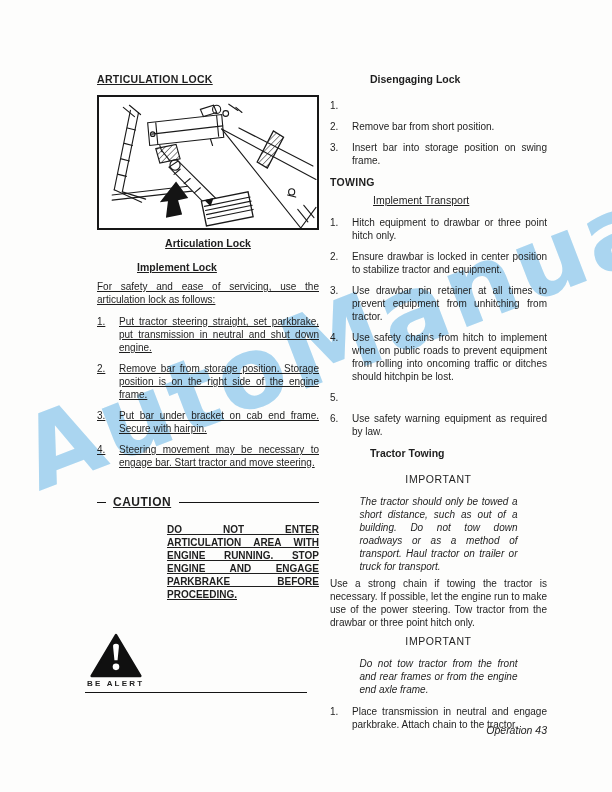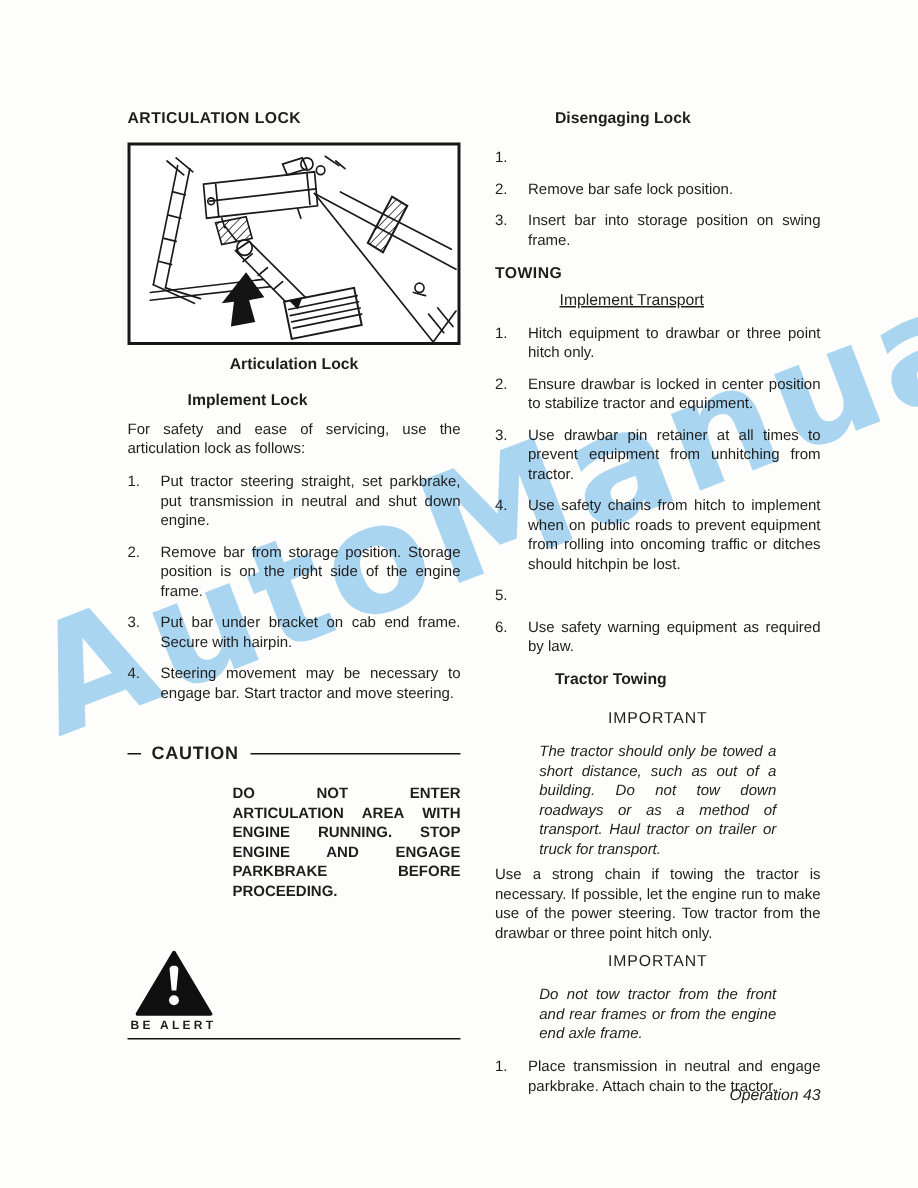--- a/index.html
+++ b/index.html
@@ -12,21 +12,21 @@
   .watermark {
     position:absolute; left:34px; top:388px; z-index:1;
     font-family:"DejaVu Sans", sans-serif;
     font-weight:bold; font-size:100px; letter-spacing:3px;
     color:#9ccfee; opacity:.85; white-space:nowrap;
     transform:rotate(-21deg); transform-origin:30px 85px;
     pointer-events:none;
   }
   .content { position:absolute; inset:0; z-index:2; }
 
-  .col-left  { position:absolute; left:85px;  top:73px; width:222px; }
+  .col-left  { position:absolute; left:97px;  top:73px; width:222px;text-decoration:underline; }
   .col-right { position:absolute; left:330px; top:73px; width:217px; }
 
   .h-section { font-size:10.5px; font-weight:bold; letter-spacing:.3px; line-height:13px; }
   .h-sub     { font-size:10.5px; font-weight:bold; line-height:13px;padding-left:40px; }
   .h-under   { font-size:10.5px; line-height:13px; text-decoration:underline; }
   .body-txt  { font-size:10px; line-height:13px; text-align:justify; }
 
   .figure {
     margin-top:9px; height:131px; border:2px solid #171717; background:#fff;
   }
@@ -212,21 +212,21 @@
     <div class="col-right">
 
       <div class="h-sub">Disengaging Lock</div>
 
       <div class="list-tight">
         <div class="li">
           <span class="num">1.</span>
         </div>
         <div class="li">
           <span class="num">2.</span>
-          <span class="txt">Remove bar safe lock position.</span>
+          <span class="txt">Remove bar from short position.</span>
         </div>
         <div class="li">
           <span class="num">3.</span>
           <span class="txt">Insert bar into storage position on swing frame.</span>
         </div>
       </div>
 
       <div class="h-section towing-head">TOWING</div>
 
       <div class="h-under impl-head">Implement Transport</div>

